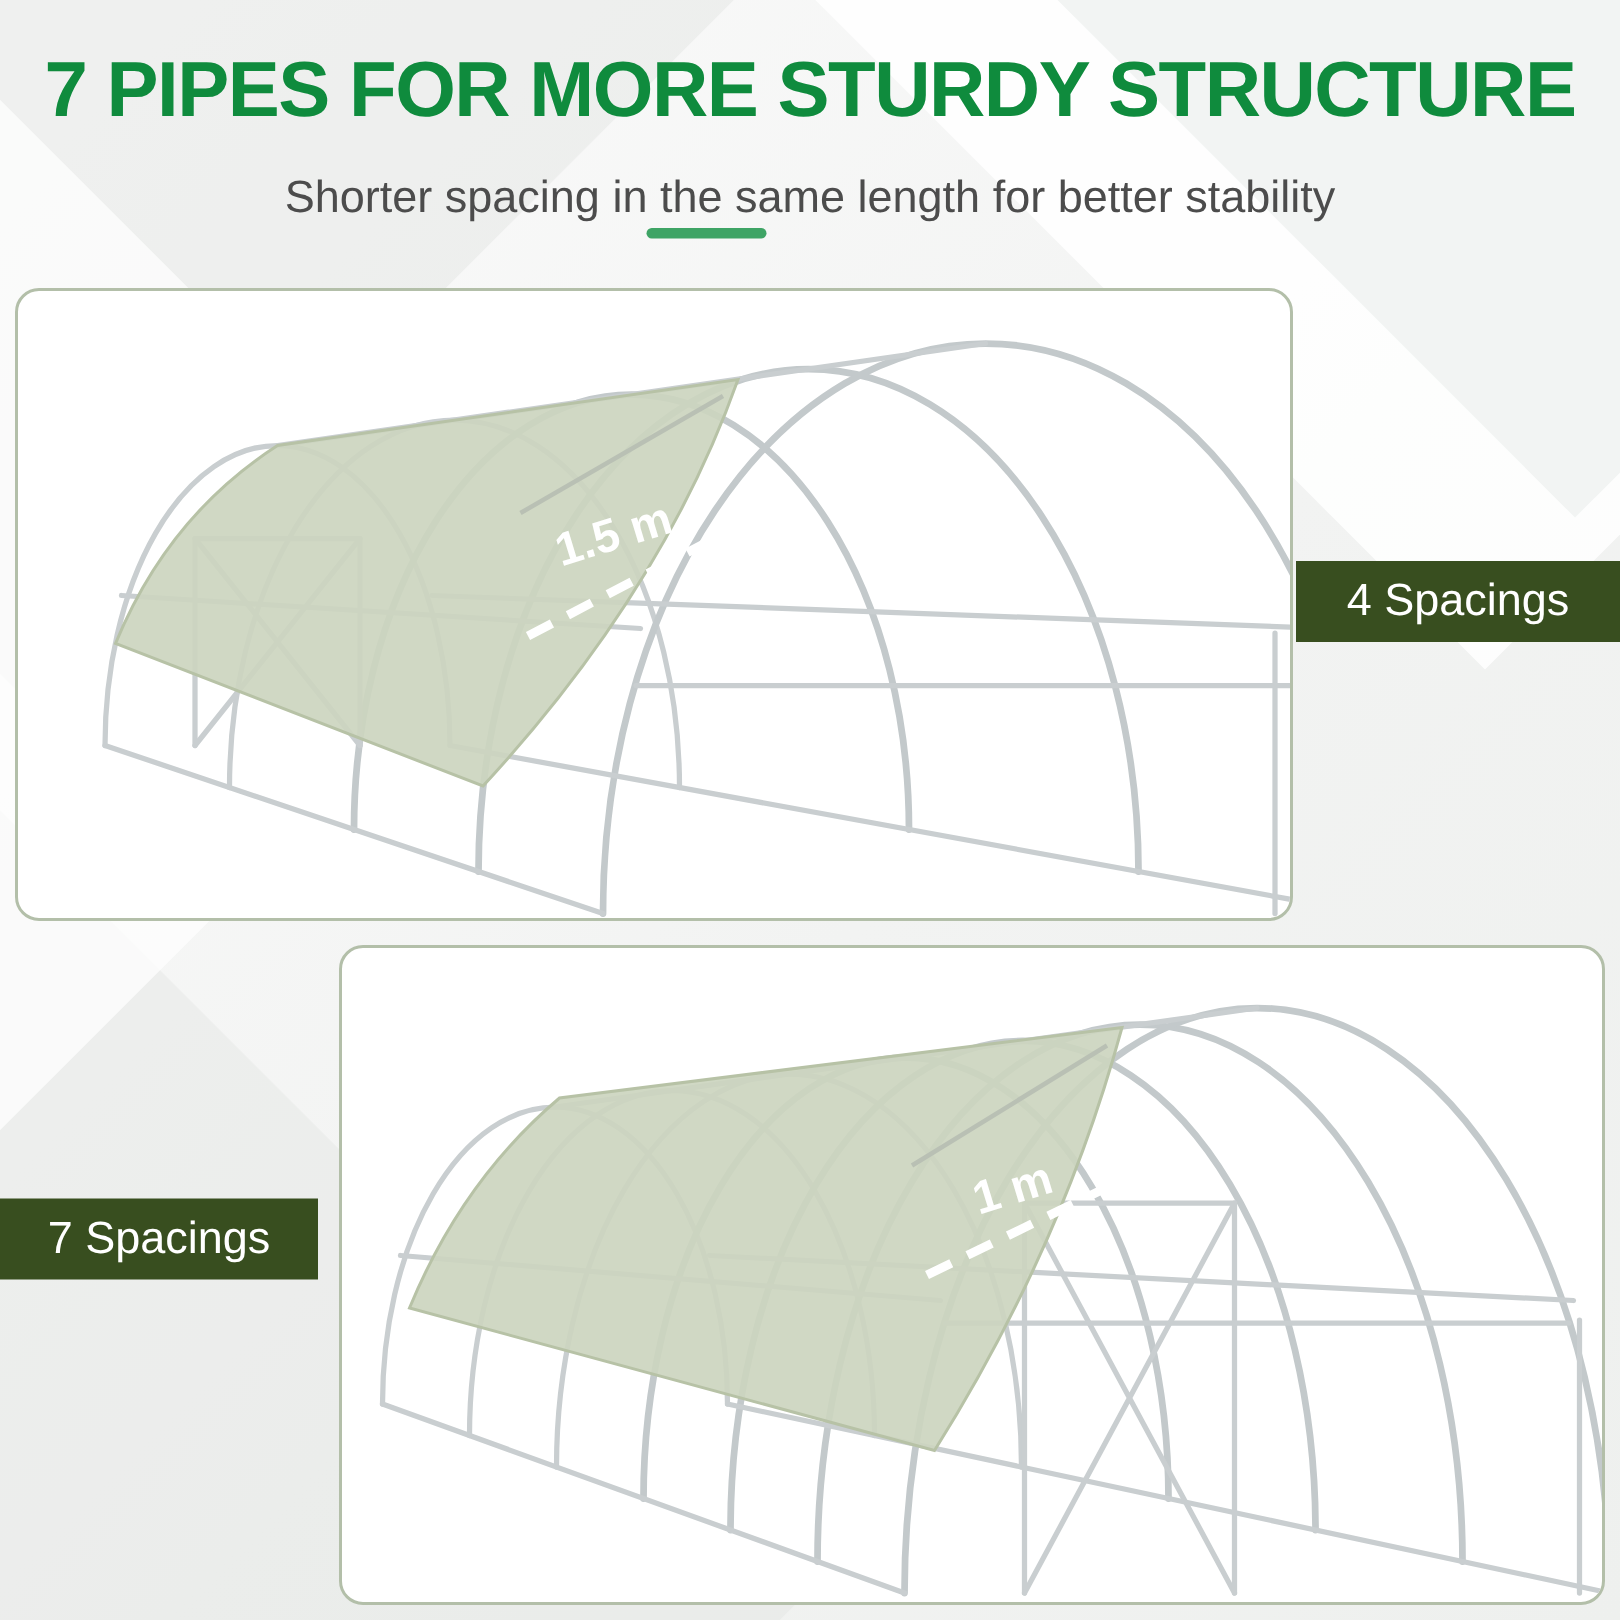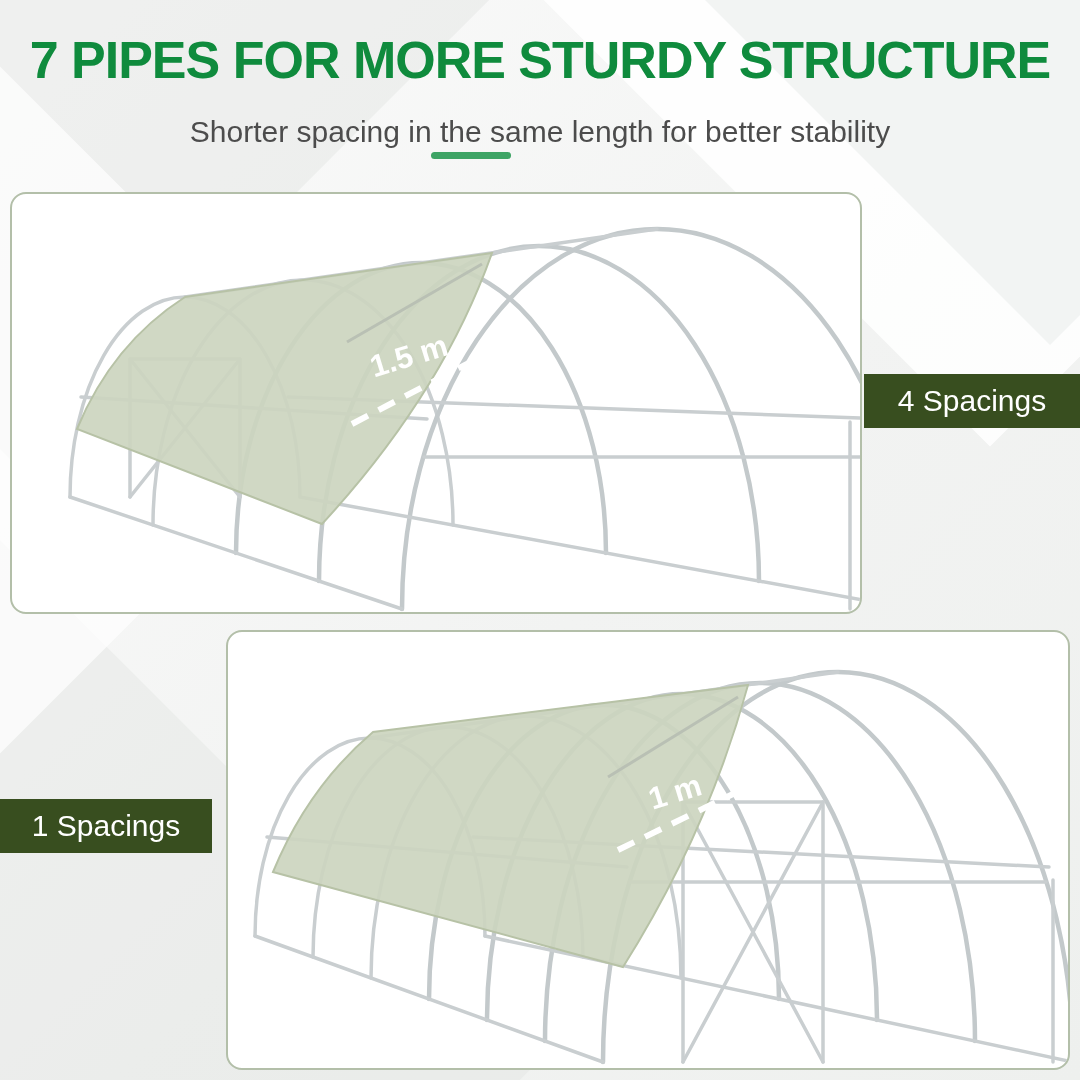--- a/index.html
+++ b/index.html
@@ -130,15 +130,15 @@
         <path class="pipe-thin" d="M 455 170 L 595 430 M 595 170 L 455 430"></path>
       </g>
       <path class="cover" d="M 45 240 Q 80 155 145 100 L 520 53 Q 480 200 395 335 Z"></path>
       <path class="brace" d="M 510 65 L 380 145"></path>
       <path class="dashline" d="M 390 218 L 505 162"></path>
       <text class="measure-label" x="450" y="170" text-anchor="middle" transform="rotate(-17 450 170)">1 m</text>
     </svg>
   </div>
 
   <div class="badge" id="badge-top">4 Spacings</div>
-  <div class="badge" id="badge-bottom">1 Spacings</div>
+  <div class="badge" id="badge-bottom">7 Spacings</div>
 
 </div>
 
 </body></html>

